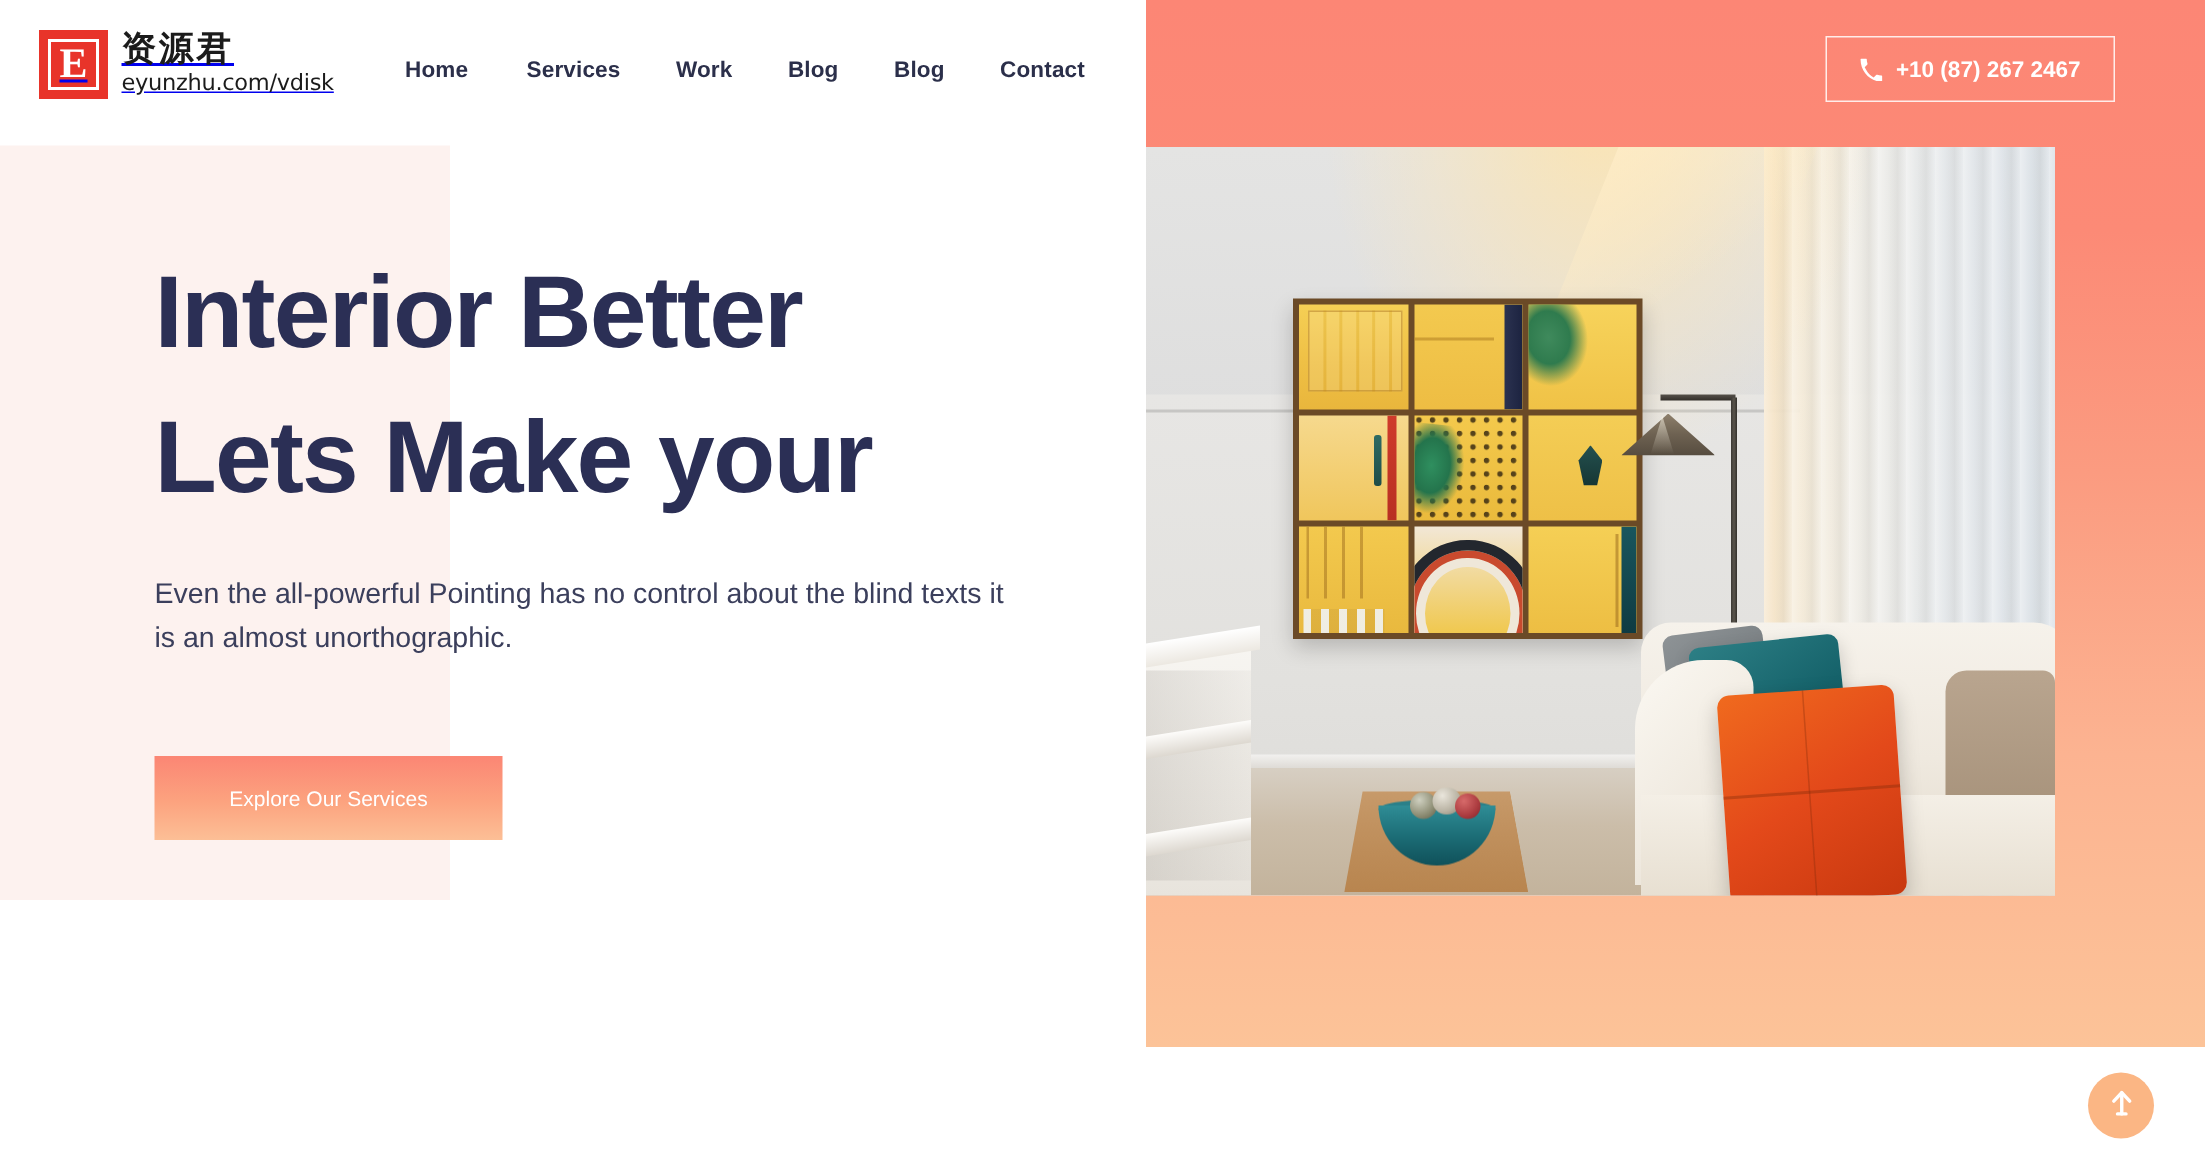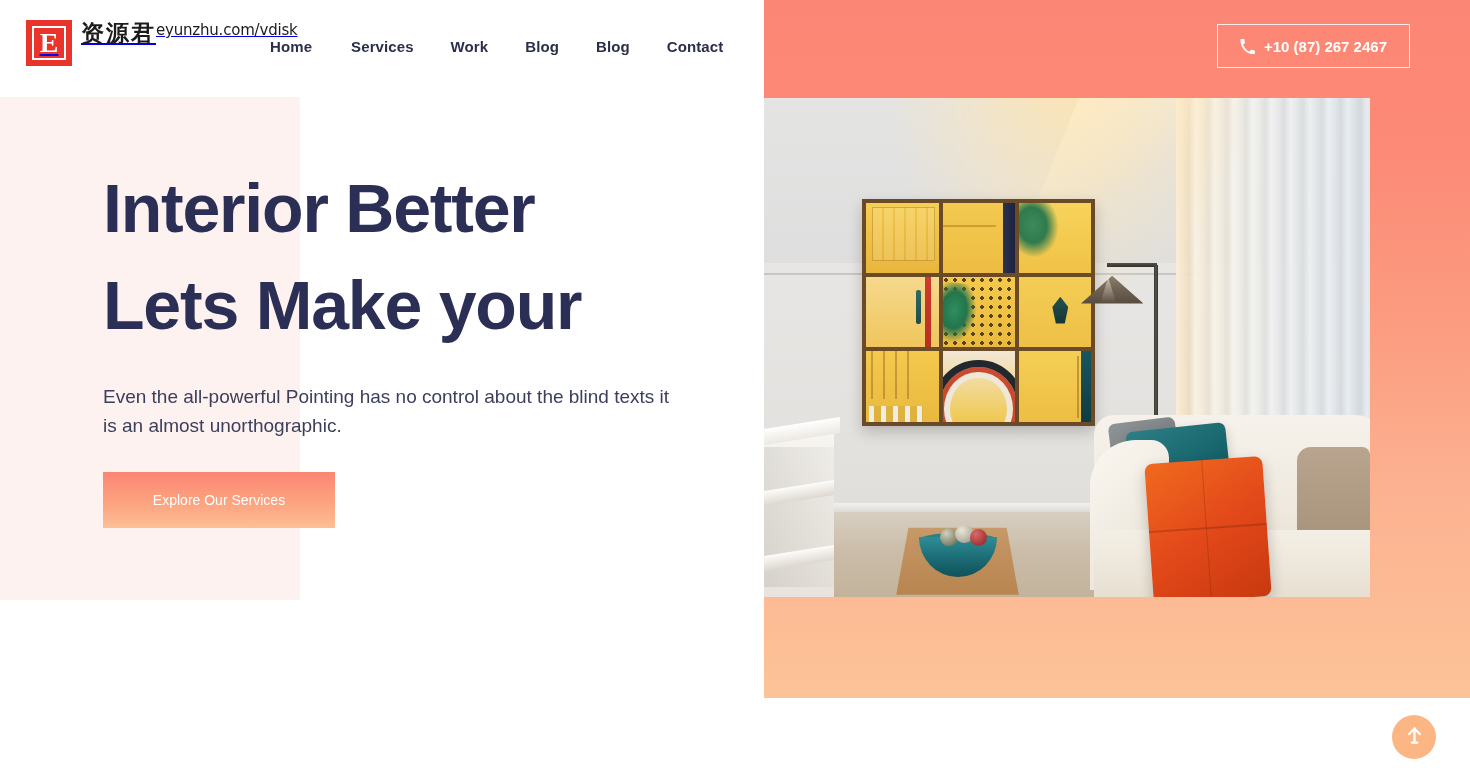--- a/index.html
+++ b/index.html
@@ -42,21 +42,21 @@
     display:flex; align-items:center; justify-content:center;
     flex:0 0 auto;
   }
   .logo-mark-inner {
     width:34px; height:34px; background:#e8342a;
     border:2px solid #ffffff;
     display:flex; align-items:center; justify-content:center;
     color:#ffffff; font-family:"Liberation Serif", serif;
     font-weight:bold; font-size:28px; line-height:1;
   }
-  .logo-text { display:flex; padding-top:1px; }
+  .logo-text { display:flex; flex-direction:column; padding-top:1px; }
   .logo-cn {
     font-family:"DejaVu Sans", sans-serif;
     font-size:23px; font-weight:bold; color:#1b1b1b;
     letter-spacing:2px; line-height:25px;
   }
   .logo-url {
     font-family:"DejaVu Sans", sans-serif;
     font-size:15px; font-weight:normal; color:#1b1b1b;
     line-height:18px; letter-spacing:-0.2px;
   }
@@ -89,21 +89,21 @@
     z-index:4;
   }
   .headline {
     font-size:68px; font-weight:bold; color:#2b2f55;
     line-height:1.42; letter-spacing:-1.2px;
     margin:0 0 30px 0;
   }
   .headline .line { display:block; }
   .subtext {
     font-size:19px; color:#3b3f5c; line-height:1.5;
-    max-width:575px; margin:0 0 32px 0; font-weight:400;
+    max-width:575px; margin:0 0 64px 0; font-weight:400;
   }
   .cta {
     display:inline-flex; align-items:center; justify-content:center;
     width:232px; height:56px;
     background:linear-gradient(180deg,#fb8674 0%,#fca37f 55%,#fcbf96 100%);
     color:#ffffff; font-size:14px; font-weight:400;
     text-decoration:none; border:none; cursor:pointer;
     font-family:"Liberation Sans", sans-serif;
   }
 

